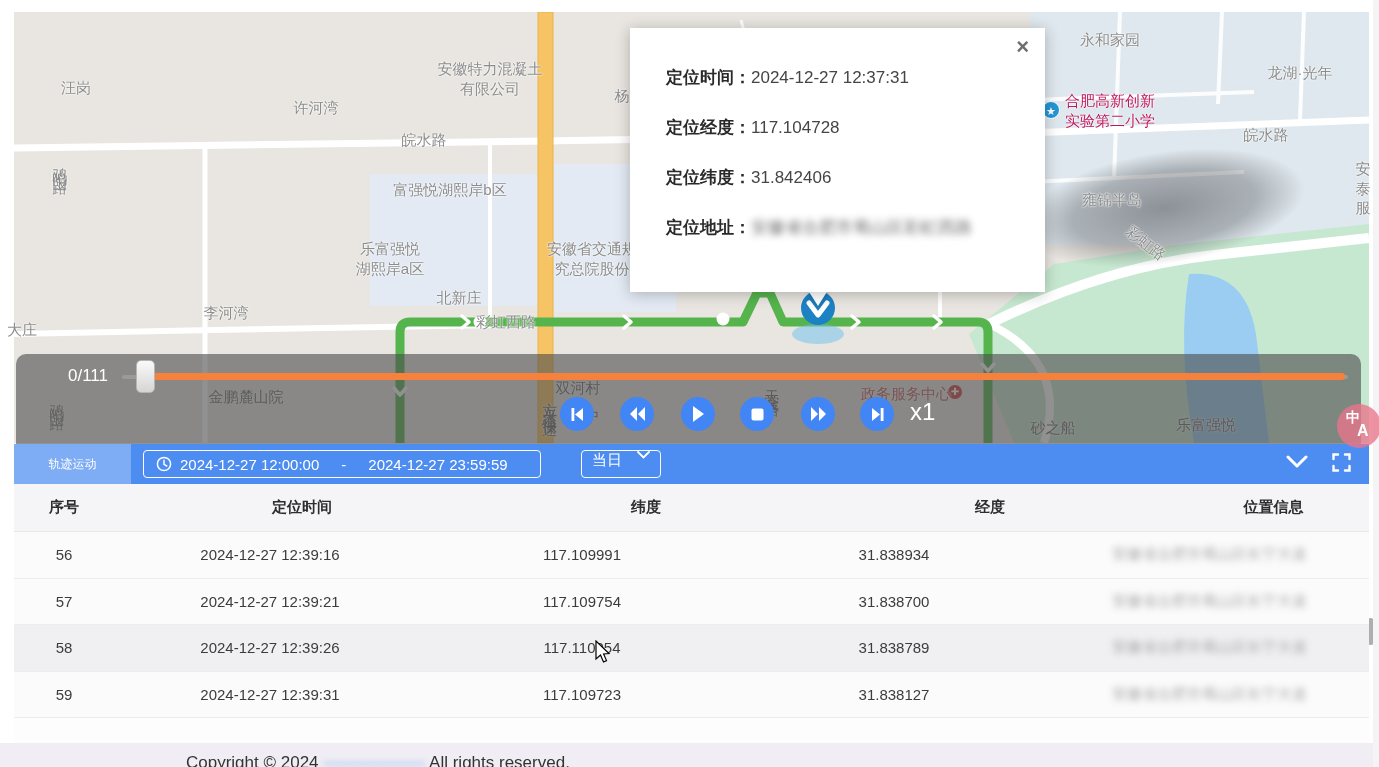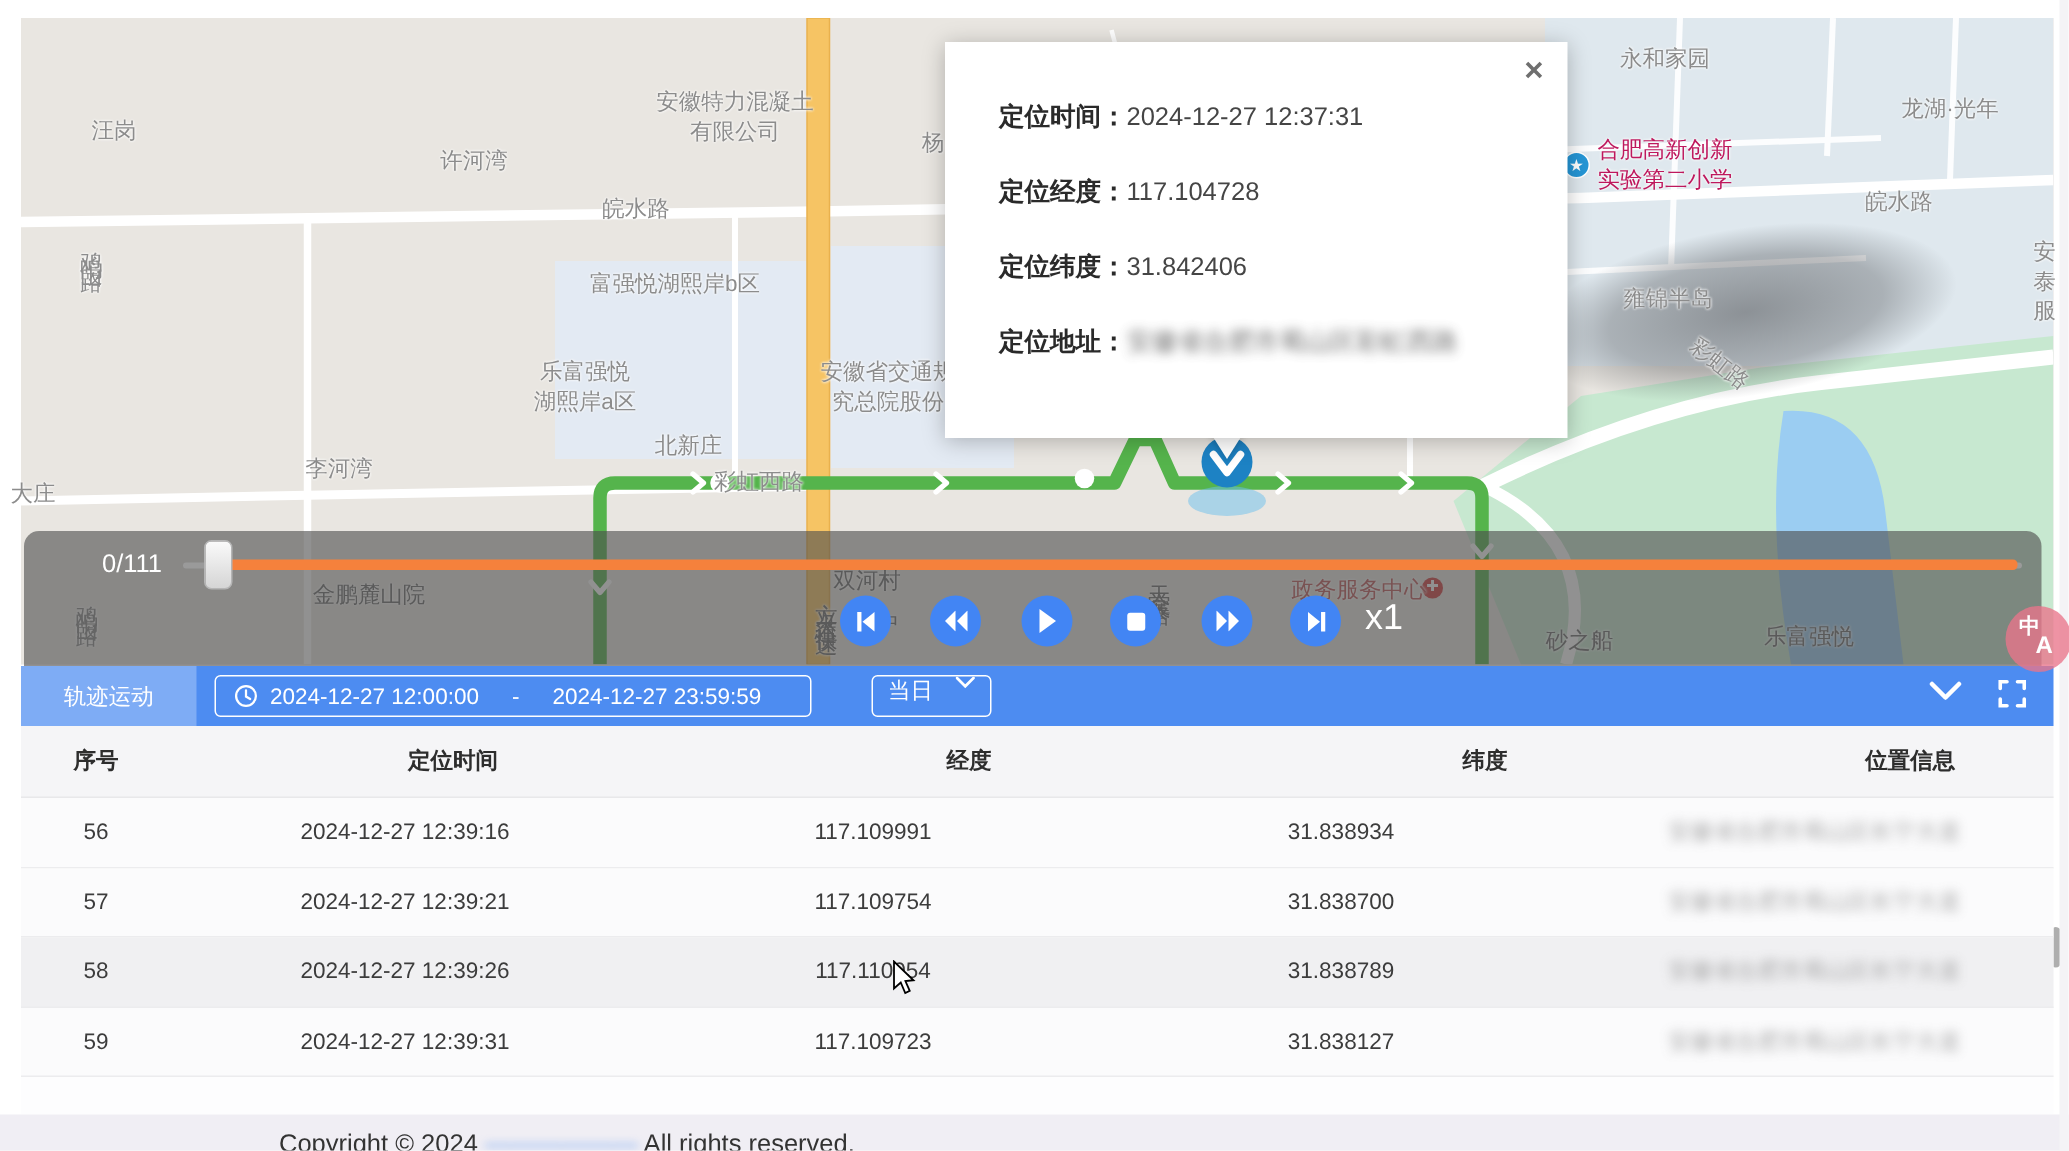--- a/index.html
+++ b/index.html
@@ -45,21 +45,21 @@
   #slider-fill { position:absolute; left:134px; top:19px; width:1195px; height:7px; background:#f5813c; border-radius:3px; }
   #slider-handle { position:absolute; left:120px; top:6px; width:19px; height:33px; border-radius:5px;
                    background:linear-gradient(#fafafa,#d5d5d5); border:1px solid #b5b5b5; cursor:pointer; z-index:2; }
   .pbtn { position:absolute; top:43px; width:34px; height:34px; border-radius:50%; background:#4285f4;
           display:flex; align-items:center; justify-content:center; cursor:pointer; }
   #speed-label { position:absolute; left:894px; top:44px; color:#fff; font-size:24px; }
 
   
   #toolbar { position:absolute; left:14px; top:444px; width:1355px; height:40px; background:#4d8cf1; z-index:6; }
   #toolbar-title { position:absolute; left:0; top:0; width:117px; height:40px; background:rgba(255,255,255,.28);
-                   color:#fff; font-size:15px; display:flex; align-items:center; justify-content:center; cursor:pointer; }
+                   color:#fff; font-size:12px; display:flex; align-items:center; justify-content:center; cursor:pointer; }
   #date-range { position:absolute; left:129px; top:6px; width:398px; height:28px; border:1px solid #fff;
                 border-radius:4px; display:flex; align-items:center; color:#fff; font-size:15px; cursor:pointer;
                 padding:0 12px; gap:8px; }
   #range-select { position:absolute; left:567px; top:6px; width:80px; height:28px; border:1px solid #fff;
                   border-radius:4px; display:flex; justify-content:space-between;
                   color:#fff; font-size:15px; padding:0 10px; cursor:pointer; }
   #collapse-btn { position:absolute; left:1272px; top:10px; cursor:pointer; }
   #fullscreen-btn { position:absolute; left:1318px; top:9px; cursor:pointer; }
 
   
@@ -272,22 +272,22 @@
     <svg width="19" height="19" viewBox="0 0 19 19">
       <path d="M1.5,6 V1.5 H6 M13,1.5 H17.5 V6 M17.5,13 V17.5 H13 M6,17.5 H1.5 V13" stroke="#fff" stroke-width="2.4" fill="none" stroke-linecap="round"></path>
     </svg>
   </div>
 </div>
 
 <div id="table">
   <div class="t-head">
     <div>序号</div>
     <div>定位时间</div>
+    <div>纬度</div>
     <div>经度</div>
-    <div>纬度</div>
     <div>位置信息</div>
   </div>
   <div id="t-body">
       <div class="t-row">
         <div>56</div>
         <div>2024-12-27 12:39:16</div>
         <div>117.109991</div>
         <div>31.838934</div>
         <div class="addr">安徽省合肥市蜀山区长宁大道</div>
       </div>

